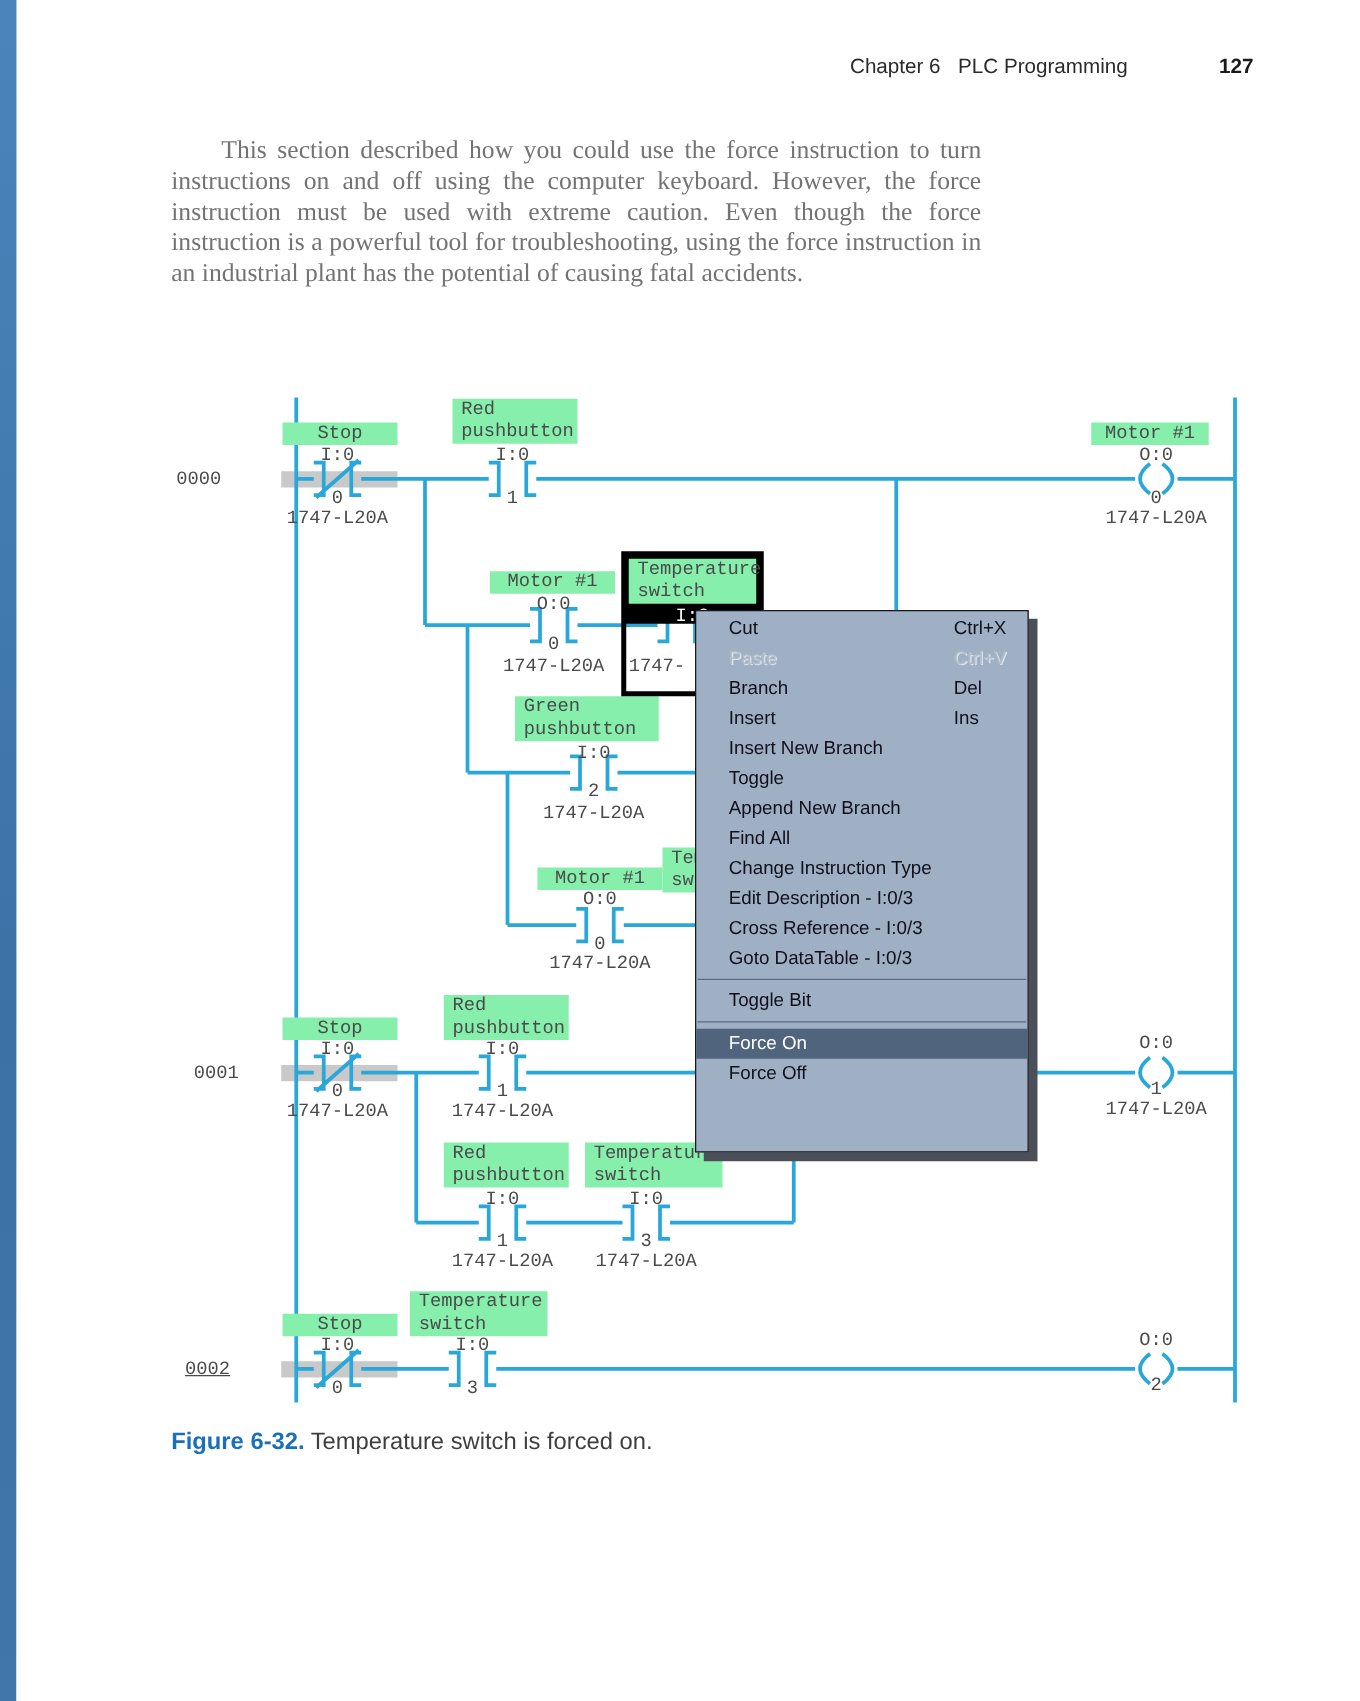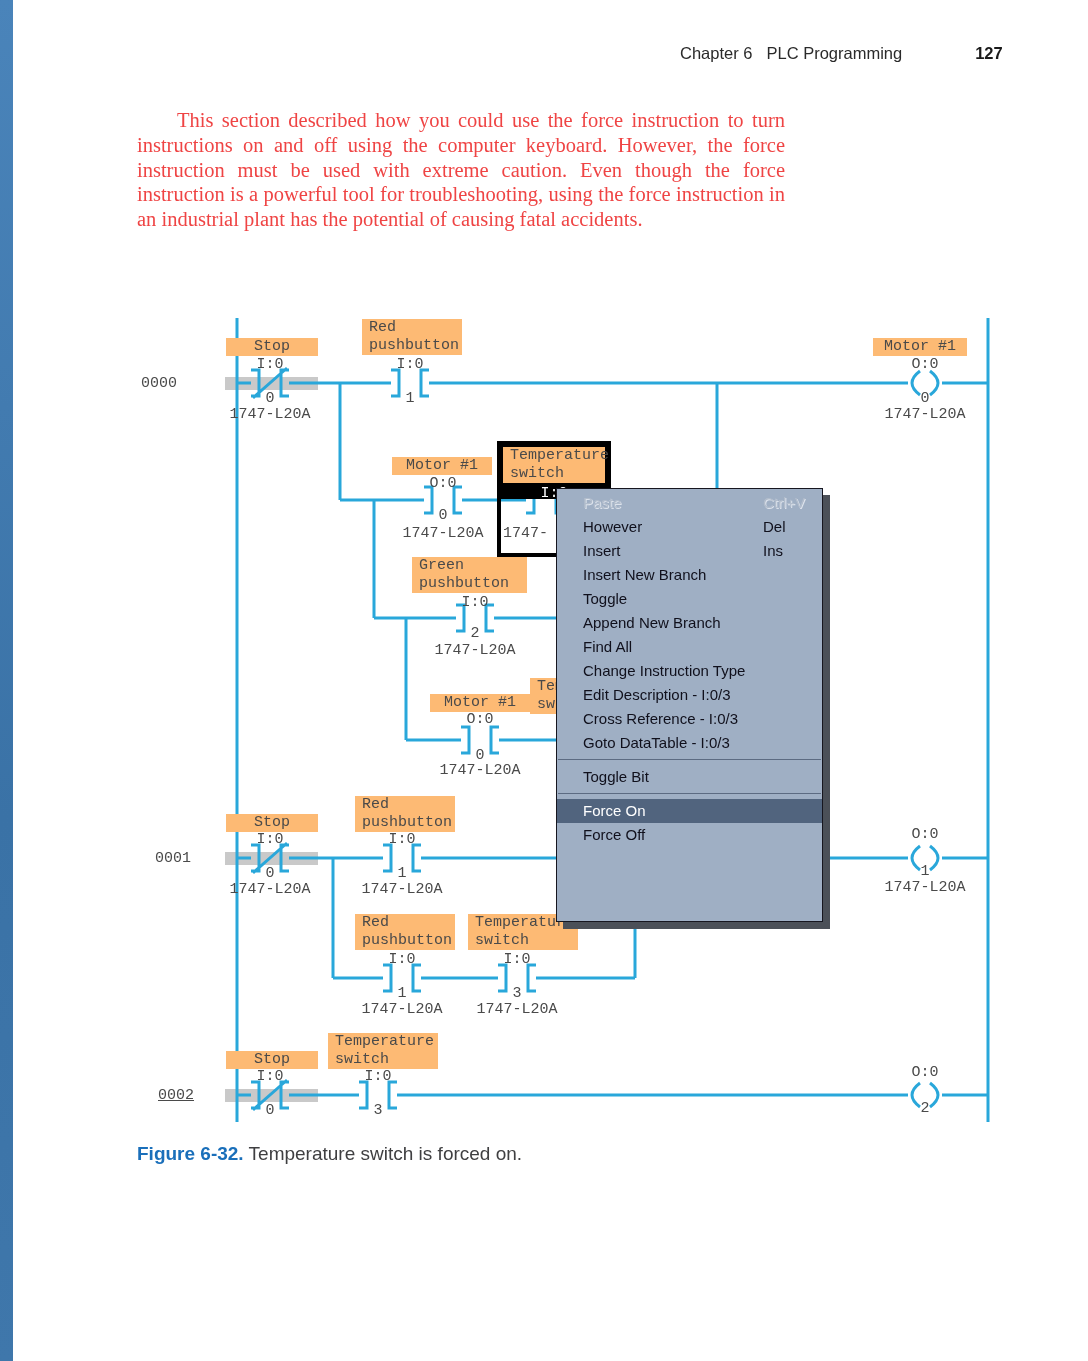--- a/index.html
+++ b/index.html
@@ -5,27 +5,27 @@
   html,body{margin:0;padding:0;}
   body{width:1088px;height:1361px;position:relative;background:#fff;overflow:hidden;
        font-family:"Liberation Sans","DejaVu Sans",sans-serif;}
   .page-edge{position:absolute;left:0;top:0;width:13px;height:1361px;
        background:linear-gradient(180deg,#4a84ba 0%,#3a72a6 60%,#44139e00 100%),#3f77ab;}
   .hdr{position:absolute;top:44px;left:680px;width:330px;font-size:16.5px;color:#2a2a2a;
        display:flex;gap:14px;align-items:baseline;}
   .hdr .pn{font-weight:bold;margin-left:59px;color:#1a1a1a;}
   .para{position:absolute;left:137px;top:108px;width:648px;
        font-family:"Liberation Serif","DejaVu Serif",serif;font-size:20.5px;line-height:24.8px;
-       color:#ef4444;text-align:justify;text-indent:40px;}
+       color:#737373;text-align:justify;text-indent:40px;}
   
   .hlbar{position:absolute;width:93px;height:13px;background:#c9c9c9;}
   svg.wires{position:absolute;left:0;top:0;}
   .mono,.lbl,.txt{font-family:"Liberation Mono","DejaVu Sans Mono",monospace;color:#4a4a4a;}
   .rnum{position:absolute;font-size:15px;width:50px;}
-  .lbl{position:absolute;background:#fdba74;font-size:15px;line-height:18px;text-align:center;}
+  .lbl{position:absolute;background:#86efac;font-size:15px;line-height:18px;text-align:center;}
   .lbl.two{text-align:left;padding-left:7px;box-sizing:border-box;}
   .txt{position:absolute;font-size:15px;line-height:16px;text-align:center;}
   .selbox{position:absolute;left:497px;top:441px;width:114px;height:116px;border:4px solid #000;
        box-sizing:border-box;background:transparent;}
   .selbox .hd{position:absolute;left:-1px;top:-1px;width:108px;height:55px;background:#000;}
   .selbox .lbl{left:2px;top:2px;width:102px;}
   .selbox .addr{position:absolute;left:0;top:40px;width:106px;color:#fff;text-align:center;
        font-size:15px;font-family:"Liberation Mono","DejaVu Sans Mono",monospace;}
   
   .menu{position:absolute;left:556px;top:488px;width:267px;height:434px;background:#9fafc4;
@@ -115,21 +115,21 @@
         <path d="M359 1082 H367 V1108 H359 M397 1082 H389 V1108 H397"></path>
         </g>
       <g>
         <path d="M920 1083 Q904 1095 920 1107 M930 1083 Q946 1095 930 1107"></path>
         </g>
     </g>
   </svg>
 
   <div class="rnum mono" style="left:141px;top:375px;">0000</div>
   <div class="rnum mono" style="left:141px;top:850px;text-align:right;">0001</div>
-  <div class="rnum mono" style="left:158px;top:1087px;text-decoration:underline;">0002</div>
+  <div class="rnum mono" style="left:148px;top:1087px;text-decoration:underline;">0002</div>
 
   <div class="lbl" style="left:226px;top:338px;width:92px;">Stop</div>
   <div class="txt" style="left:252px;top:357px;width:36px;">I:0</div>
   <div class="txt" style="left:252px;top:391px;width:36px;">0</div>
   <div class="txt" style="left:224px;top:407px;width:92px;">1747-L20A</div>
 
   <div class="lbl two" style="left:362px;top:319px;width:100px;">
     <div>Red</div>
     <div>pushbutton</div>
   </div>
@@ -216,26 +216,30 @@
     <div>switch</div>
   </div>
   <div class="txt" style="left:360px;top:1069px;width:36px;">I:0</div>
   <div class="txt" style="left:360px;top:1103px;width:36px;">3</div>
 
   <div class="txt" style="left:907px;top:1065px;width:36px;">O:0</div>
   <div class="txt" style="left:907px;top:1101px;width:36px;">2</div>
 </div>
 
 <div class="menu">
+  <div class="mi">
+    <span>Cut</span>
+    <span class="ms">Ctrl+X</span>
+  </div>
   <div class="mi dis">
     <span>Paste</span>
     <span class="ms">Ctrl+V</span>
   </div>
   <div class="mi">
-    <span>However</span>
+    <span>Branch</span>
     <span class="ms">Del</span>
   </div>
   <div class="mi">
     <span>Insert</span>
     <span class="ms">Ins</span>
   </div>
   <div class="mi">
     <span>Insert New Branch</span>
   </div>
   <div class="mi">

